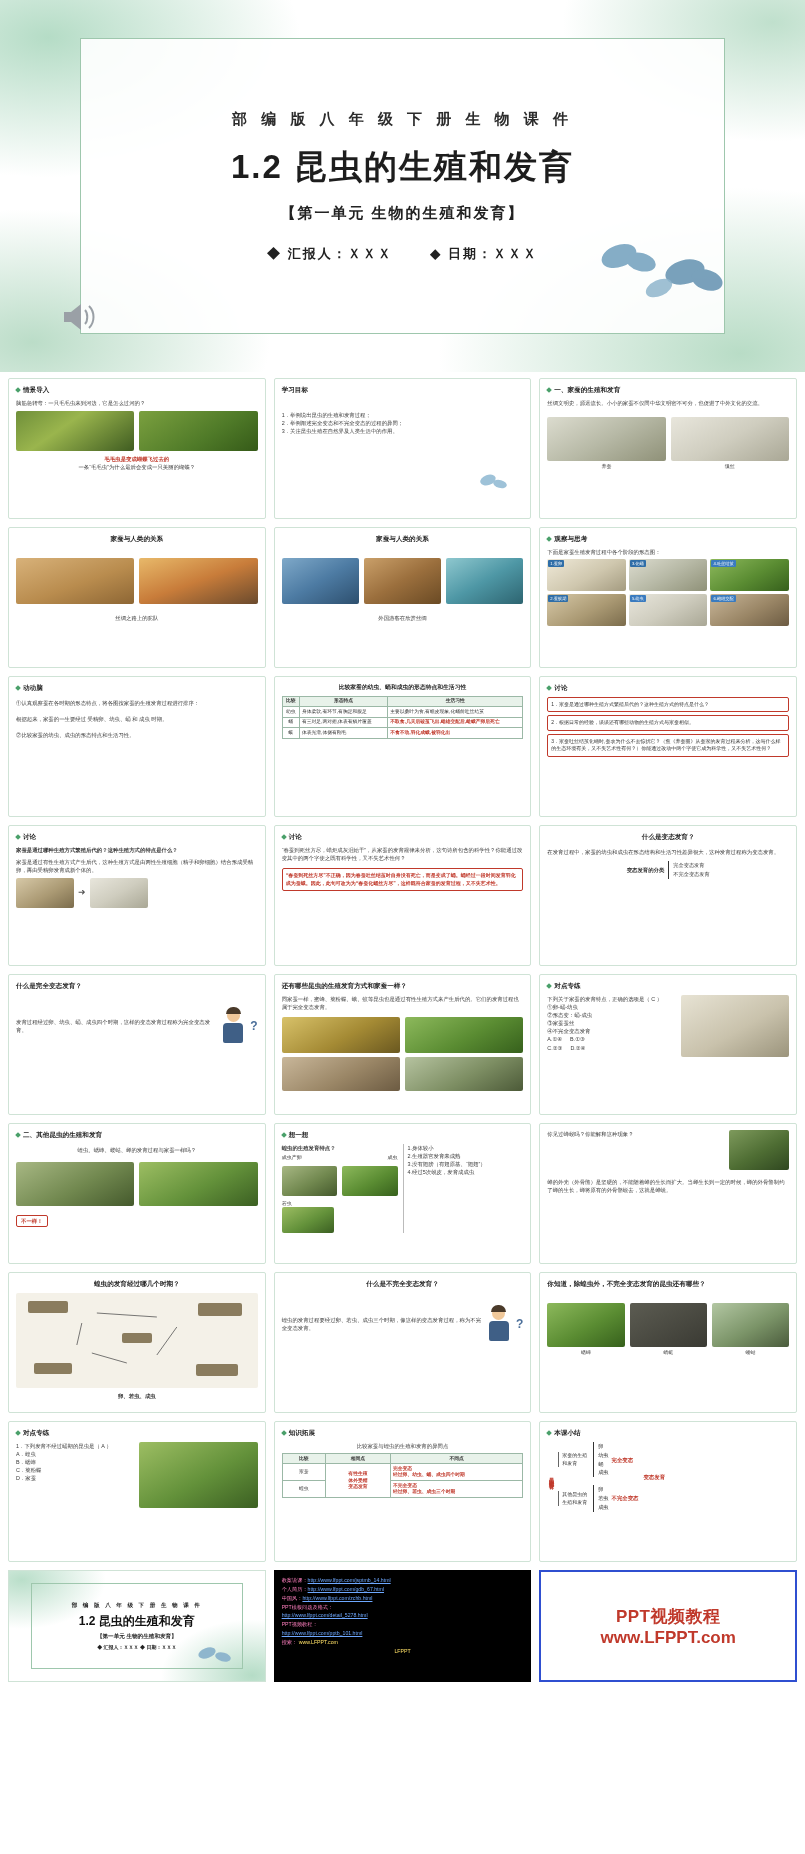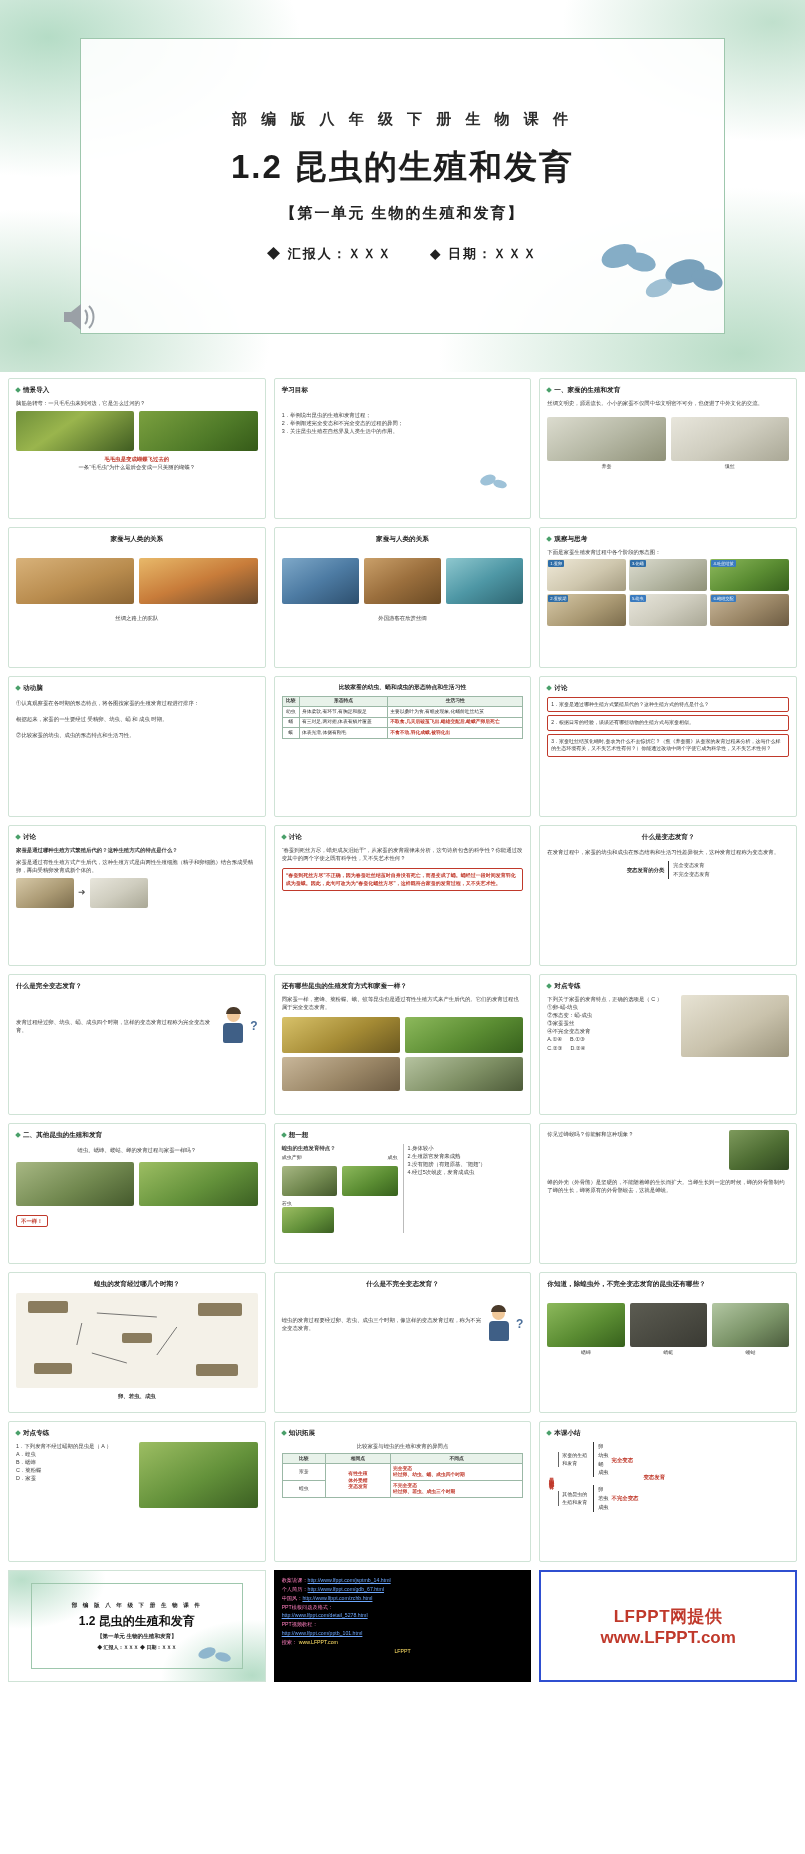--- a/index.html
+++ b/index.html
@@ -797,18 +797,18 @@
       <div class="pink">PPT视频教程：</div>
       <div class="lk">http://www.lfppt.com/pptb_101.html</div>
       <div>
         <span class="pink">搜索：</span>
         <span class="yellow">www.LFPPT.com</span>
       </div>
       <div class="yellow" style="text-align:center">LFPPT</div>
     </div>
 
     <div class="brandbox">
-      <div class="b1">LFPPT网提供</div>
+      <div class="b1">PPT视频教程</div>
       <div class="b2">www.LFPPT.com</div>
     </div>
 
   </div>
 </div>
 
 </body></html>

